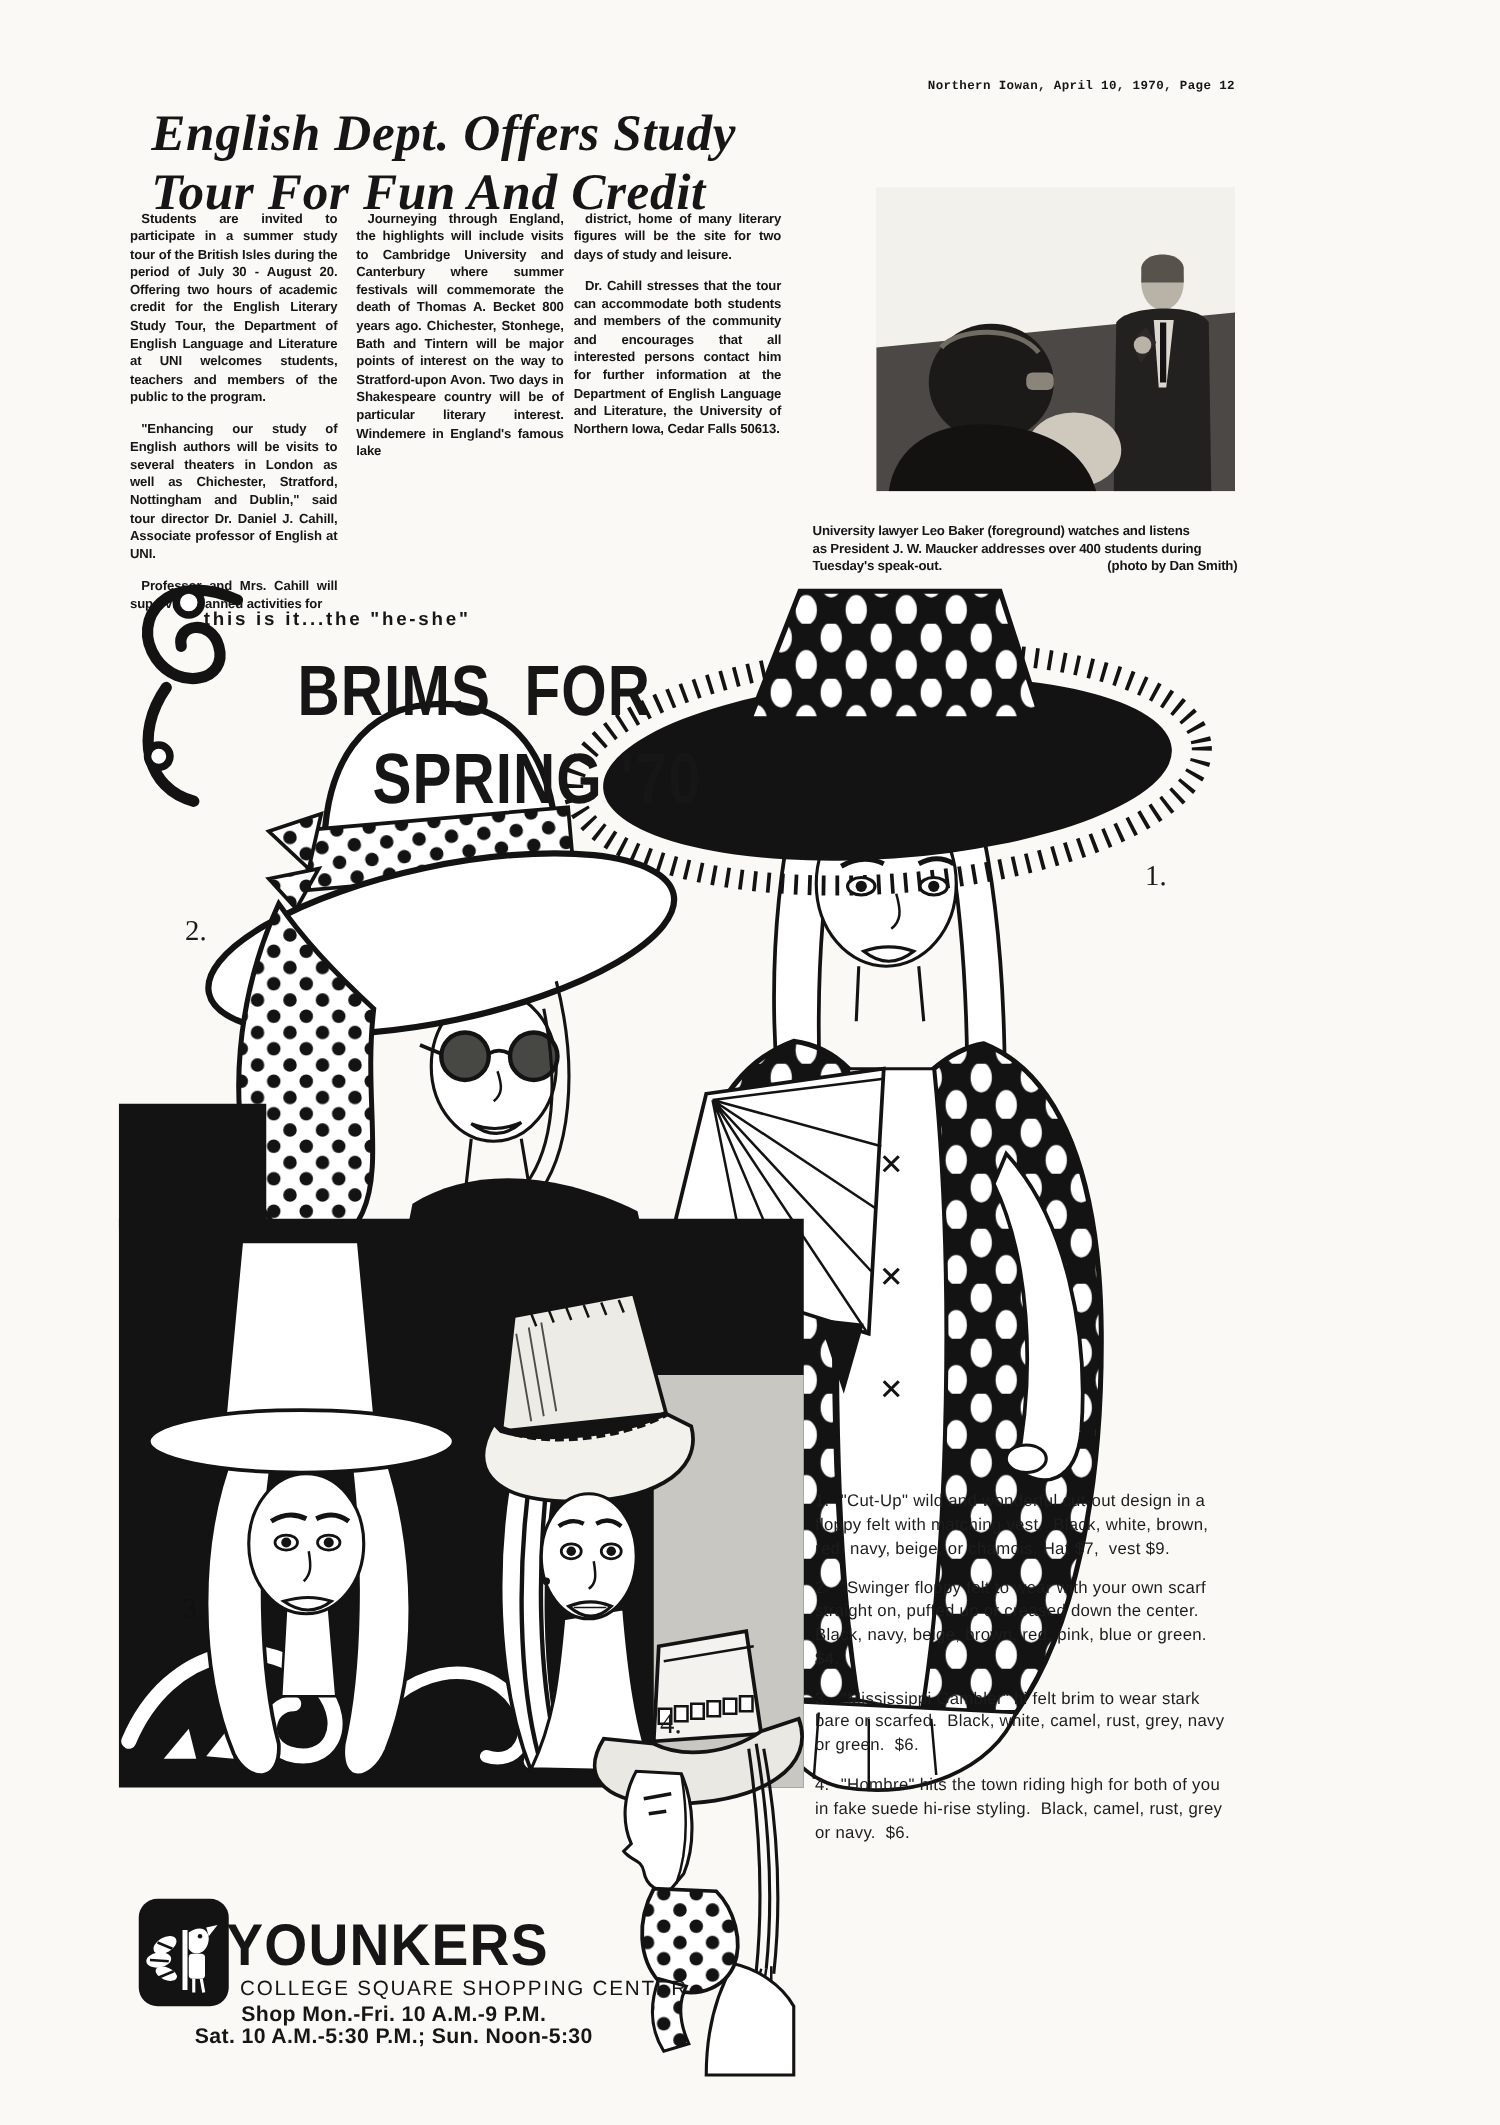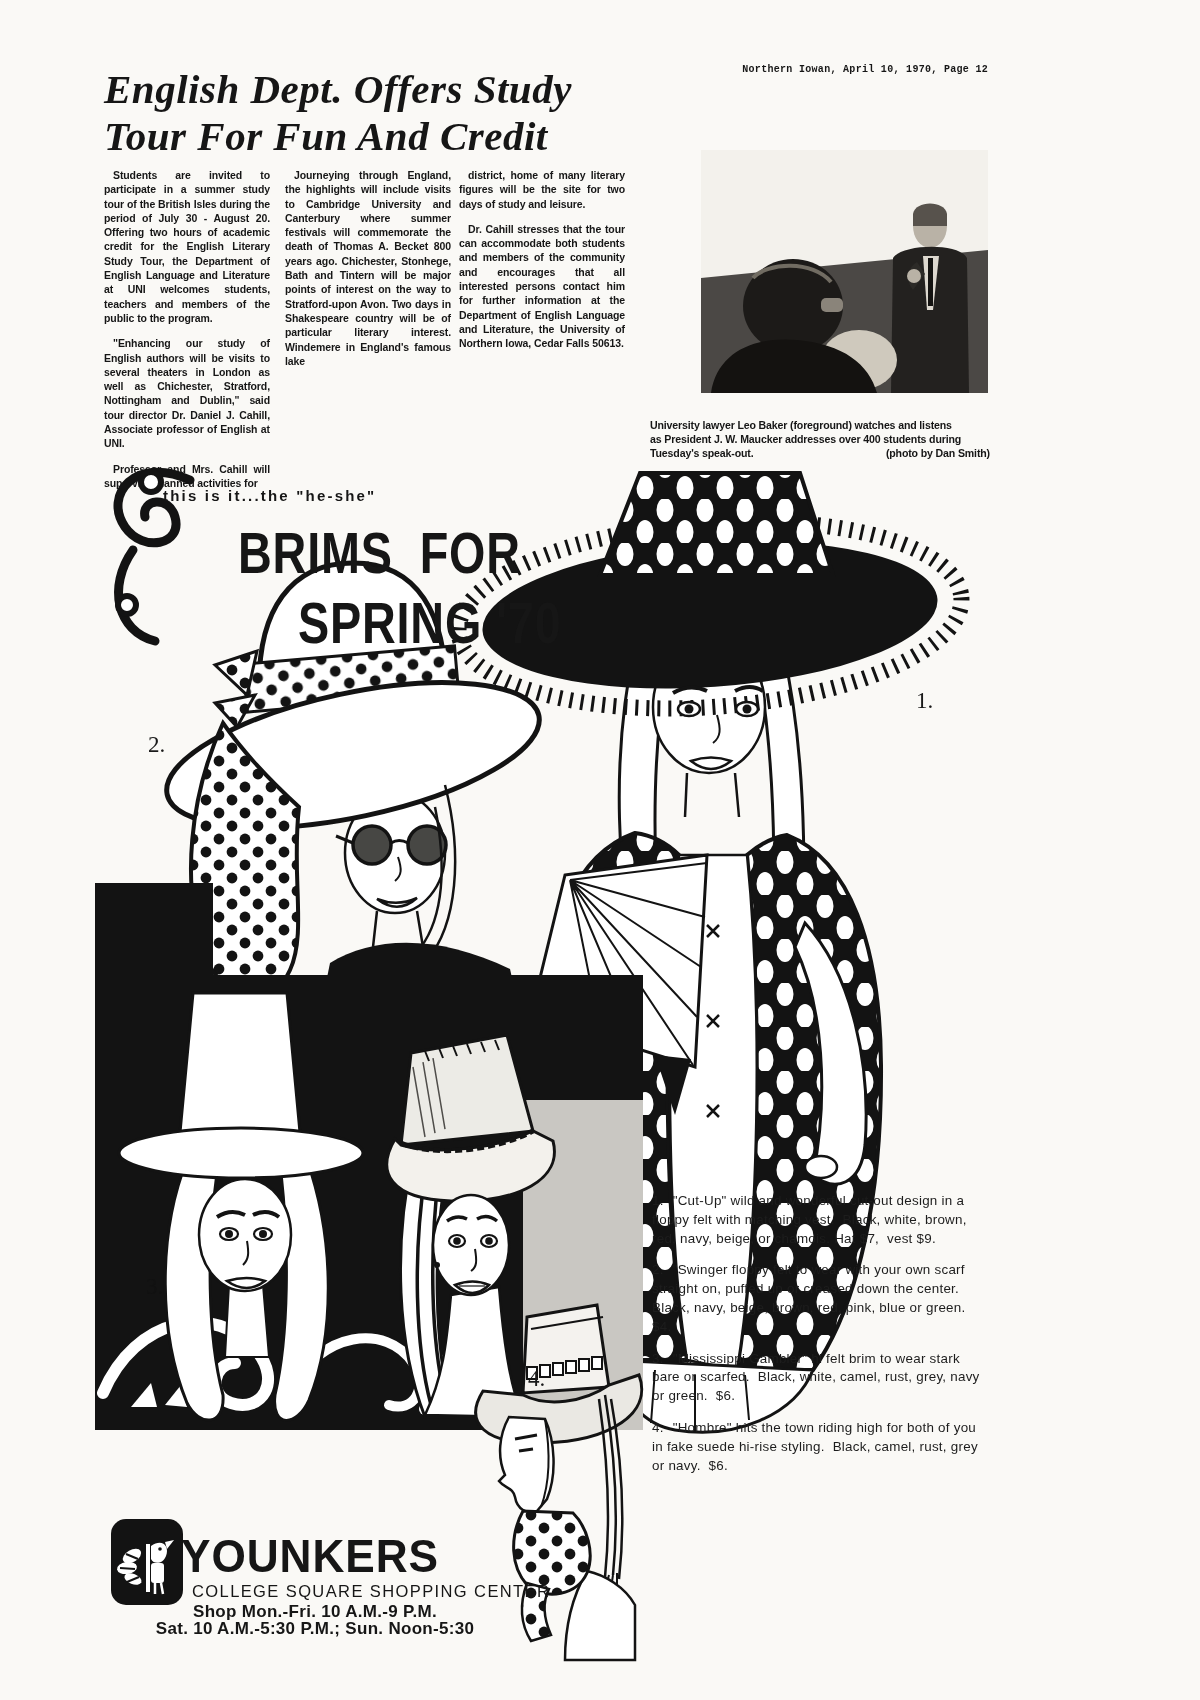--- a/index.html
+++ b/index.html
@@ -1,19 +1,19 @@
 <!DOCTYPE html>
 <html><head>
 <meta charset="utf-8">
 <style>
   html,body{margin:0;padding:0;background:#e8e6e1;}
   .page{position:relative;width:1200px;height:1700px;margin:0 auto;background:#faf9f6;
         font-family:"Liberation Sans",sans-serif;color:#161616;overflow:hidden;}
   .masthead{position:absolute;top:64px;right:212px;font-size:10px;font-weight:700;letter-spacing:.3px;font-family:Liberation Mono, monospace;}
-  .headline{position:absolute;left:104px;top:66px;margin:0;font-family:"Liberation Serif",serif;
+  .headline{position:absolute;left:104px;top:66px;margin:17px;font-family:"Liberation Serif",serif;
         font-style:italic;font-weight:700;font-size:41px;line-height:1.14;letter-spacing:.5px;}
   .col{position:absolute;top:168px;width:166px;font-size:10.5px;line-height:14.3px;
         font-weight:700;text-align:justify;letter-spacing:-.1px;}
   .col p{margin:0 0 11px 0;text-indent:9px;}
   .col1{left:104px;} .col2{left:285px;} .col3{left:459px;}
   .photo{position:absolute;left:701px;top:150px;width:287px;height:243px;background:#f1efeb;}
   .caption{position:absolute;left:650px;top:419px;width:340px;font-size:10.6px;font-weight:700;
         line-height:13.8px;letter-spacing:-.15px;}
   .caption .last{display:flex;justify-content:space-between;}
   .ad-art{position:absolute;left:95px;top:455px;}

